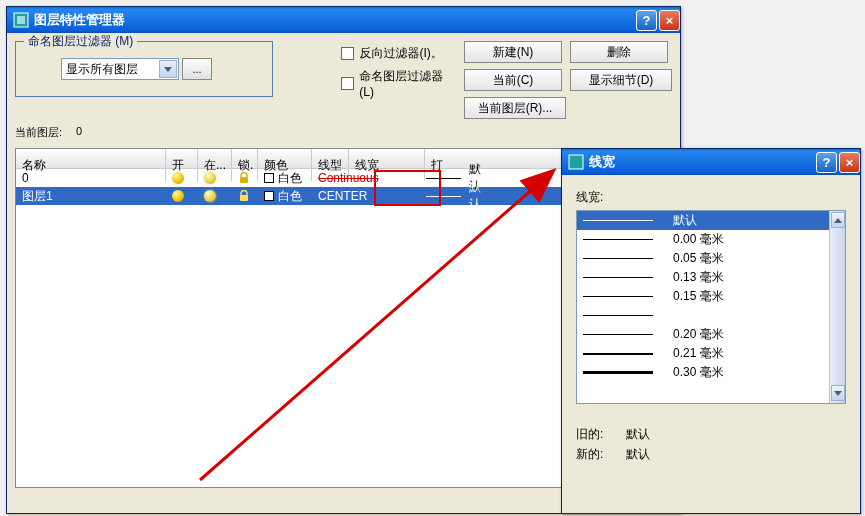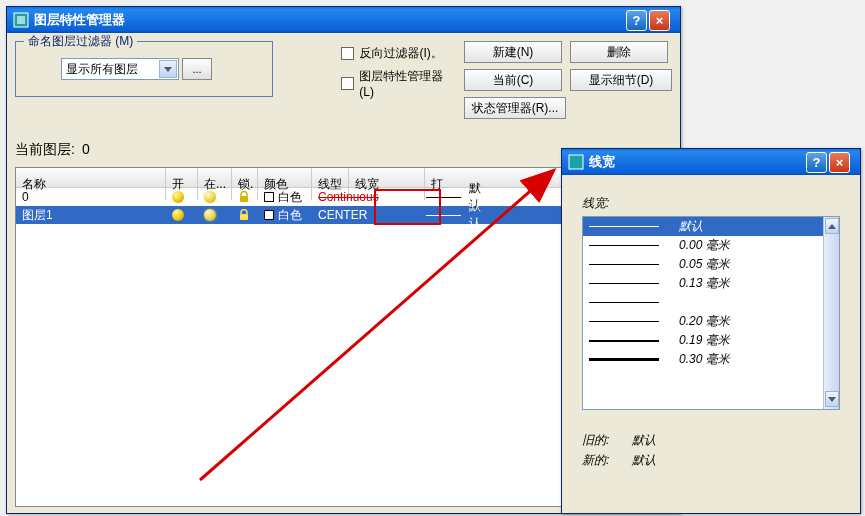--- a/index.html
+++ b/index.html
@@ -1,19 +1,19 @@
 <!DOCTYPE html>
 <html><head>
   <meta charset="utf-8">
   <style>
     * { box-sizing: border-box; margin: 0; padding: 0; font-family: "Microsoft YaHei", "SimSun", Tahoma, sans-serif; }
     body { background: #f0f0f0; width: 865px; height: 516px; position: relative; overflow: hidden; }
     
     .window { position: absolute; background: #ece9d8; border: 1px solid #0a246a; box-shadow: 1px 1px 3px rgba(0,0,0,0.3); }
-    .titlebar { height: 26px; background: linear-gradient(to bottom, #0a73e0, #2586ee 10%, #0a5fd8 90%, #084db0); color: #fff; display: flex; align-items: center; padding: 0 10px 0 6px; font-size: 13px; font-weight: bold; }
+    .titlebar { height: 26px; background: linear-gradient(to bottom, #0a73e0, #2586ee 10%, #0a5fd8 90%, #084db0); color: #fff; display: flex; align-items: center; padding: 0 0 0 6px; font-size: 13px; font-weight: bold; }
     .titlebar .icon-slot { width: 16px; height: 16px; margin-right: 5px; display: inline-flex; align-items: center; justify-content: center; }
     .titlebar .title-text { flex: 1; }
     .title-btns { display: flex; gap: 2px; }
     .title-btn { width: 21px; height: 21px; border: 1px solid #fff; border-radius: 3px; display: inline-flex; align-items: center; justify-content: center; font-size: 13px; font-weight: bold; color: #fff; }
     .title-btn.help { background: linear-gradient(to bottom, #5fa3eb, #1264c8); }
     .title-btn.close { background: linear-gradient(to bottom, #e67e5a, #c83418); }
     
     .win-body { padding: 8px; position: relative; }
     
     .fieldset { border: 1px solid #5a7fb8; padding: 8px; position: relative; }
@@ -28,21 +28,21 @@
     
     .midcol { margin-left: 60px; display: flex; flex-direction: column; gap: 6px; font-size: 12px; color: #000; padding-top: 4px; }
     .chk { display: flex; align-items: center; gap: 5px; }
     .chk .box { width: 13px; height: 13px; border: 1px solid #666; background: #fff; }
     
     .btn-col { display: flex; flex-direction: column; gap: 6px; margin-left: auto; }
     .btn-row { display: flex; gap: 8px; }
     .win-btn { width: 98px; height: 22px; border: 1px solid #888; background: linear-gradient(to bottom,#fdfdfd,#e5e5e5); font-size: 12px; display: flex; align-items: center; justify-content: center; }
     .win-btn.d { width: 102px; }
     
-    .curr-layer { font-size: 14px; color: #000; margin-top: 22px; display: flex; gap: 7px; }
+    .curr-layer { font-size: 11px; color: #000; margin-top: 6px; display: flex; gap: 14px; }
     
     .list-area { border: 1px solid #888; background: #fff; height: 340px; margin-top: 8px; position: relative; }
     .list-header { display: flex; background: linear-gradient(to bottom,#fdfdfd,#e5e5e5); border-bottom: 1px solid #ccc; height: 20px; font-size: 12px; }
     .col { border-right: 1px solid #ccc; padding: 16px 6px; display: flex; align-items: center; }
     .c-name { width: 150px; }
     .c-on { width: 32px; }
     .c-freeze { width: 34px; }
     .c-lock { width: 26px; }
     .c-color { width: 54px; }
     .c-ltype { width: 108px; }
@@ -56,21 +56,21 @@
     .sun { display:inline-block; width:12px; height:12px; border-radius:50%; background: radial-gradient(circle at 35% 30%, #fffbcc, #e8cf3b 60%, #b69400); box-shadow: 0 0 2px #e8cf3b; }
     .lock { display:inline-block; width:12px; height:12px; }
     .cswat { display:inline-block; width:10px; height:10px; border:1px solid #000; background:#fff; }
     .ltype-line { display:inline-block; width: 40px; border-top: 1px solid #000; margin-right:4px; }
     
     .center-highlight { position: absolute; border: 2px solid #d60000; pointer-events: none; }
     
     .arrow-svg { position: absolute; pointer-events: none; }
     
     
-    .lw-body { padding: 20px; font-size: 12px; font-style: italic; }
+    .lw-body { padding: 14px; font-size: 12px; }
     .lw-label { color: #000; margin-bottom: 4px; }
     .lw-list { border: 1px solid #7f9db9; background: #fff; height: 194px; overflow: hidden; position: relative; }
     .lw-item { display: flex; align-items: center; padding: 2px 6px; height: 19px; }
     .lw-item.sel { background: #316ac5; color: #fff; }
     .lw-sample { flex: 0 0 80px; display: flex; align-items: center; }
     .lw-sample .bar { background: currentColor; width: 70px; }
     .lw-item .lw-text { flex: 1; text-align: left; padding-left: 10px;}
     .lw-scroll { position: absolute; right: 0; top: 0; width: 16px; height: 100%; background: linear-gradient(to right,#e8eefc,#c9d6ee); border-left: 1px solid #b0c2e2; }
     .lw-scroll .sb-btn { width: 14px; height: 16px; margin: 1px auto; background: linear-gradient(to bottom,#f2f6fd,#c2d2ec); border: 1px solid #9ab4d8; display:flex;align-items:center;justify-content:center; }
     .old-new { margin-top: 20px; line-height: 20px; }
@@ -113,35 +113,35 @@
         </div>
       </div>
 
       <div class="midcol">
         <label class="chk">
           <span class="box"></span>
           <span>反向过滤器(I)。</span>
         </label>
         <label class="chk">
           <span class="box"></span>
-          <span>图层特性管理器(L)</span>
+          <span>命名图层过滤器(L)</span>
         </label>
       </div>
 
       <div class="btn-col">
         <div class="btn-row">
           <div class="win-btn">新建(N)</div>
           <div class="win-btn">删除</div>
         </div>
         <div class="btn-row">
           <div class="win-btn">当前(C)</div>
           <div class="win-btn d">显示细节(D)</div>
         </div>
         <div class="btn-row">
-          <div class="win-btn d">状态管理器(R)...</div>
+          <div class="win-btn d">当前图层(R)...</div>
         </div>
       </div>
     </div>
 
     <div class="curr-layer">
       <span>当前图层:</span>
       <span>0</span>
     </div>
 
     <div class="list-area">
@@ -253,32 +253,38 @@
           <div class="lw-item">
             <span class="lw-sample">
               <span class="bar" style="height: 1px; color: rgb(0, 0, 0);"></span>
             </span>
             <span class="lw-text">0.13 毫米</span>
           </div>
           <div class="lw-item">
             <span class="lw-sample">
               <span class="bar" style="height: 1px; color: rgb(0, 0, 0);"></span>
             </span>
+            <span class="lw-text">0.15 毫米</span>
+          </div>
+          <div class="lw-item">
+            <span class="lw-sample">
+              <span class="bar" style="height: 1px; color: rgb(0, 0, 0);"></span>
+            </span>
           </div>
           <div class="lw-item">
             <span class="lw-sample">
               <span class="bar" style="height: 1px; color: rgb(0, 0, 0);"></span>
             </span>
             <span class="lw-text">0.20 毫米</span>
           </div>
           <div class="lw-item">
             <span class="lw-sample">
               <span class="bar" style="height: 2px; color: rgb(0, 0, 0);"></span>
             </span>
-            <span class="lw-text">0.19 毫米</span>
+            <span class="lw-text">0.21 毫米</span>
           </div>
           <div class="lw-item">
             <span class="lw-sample">
               <span class="bar" style="height: 3px; color: rgb(0, 0, 0);"></span>
             </span>
             <span class="lw-text">0.30 毫米</span>
           </div>
         </div>
       <div class="lw-scroll">
         <div class="sb-btn">

